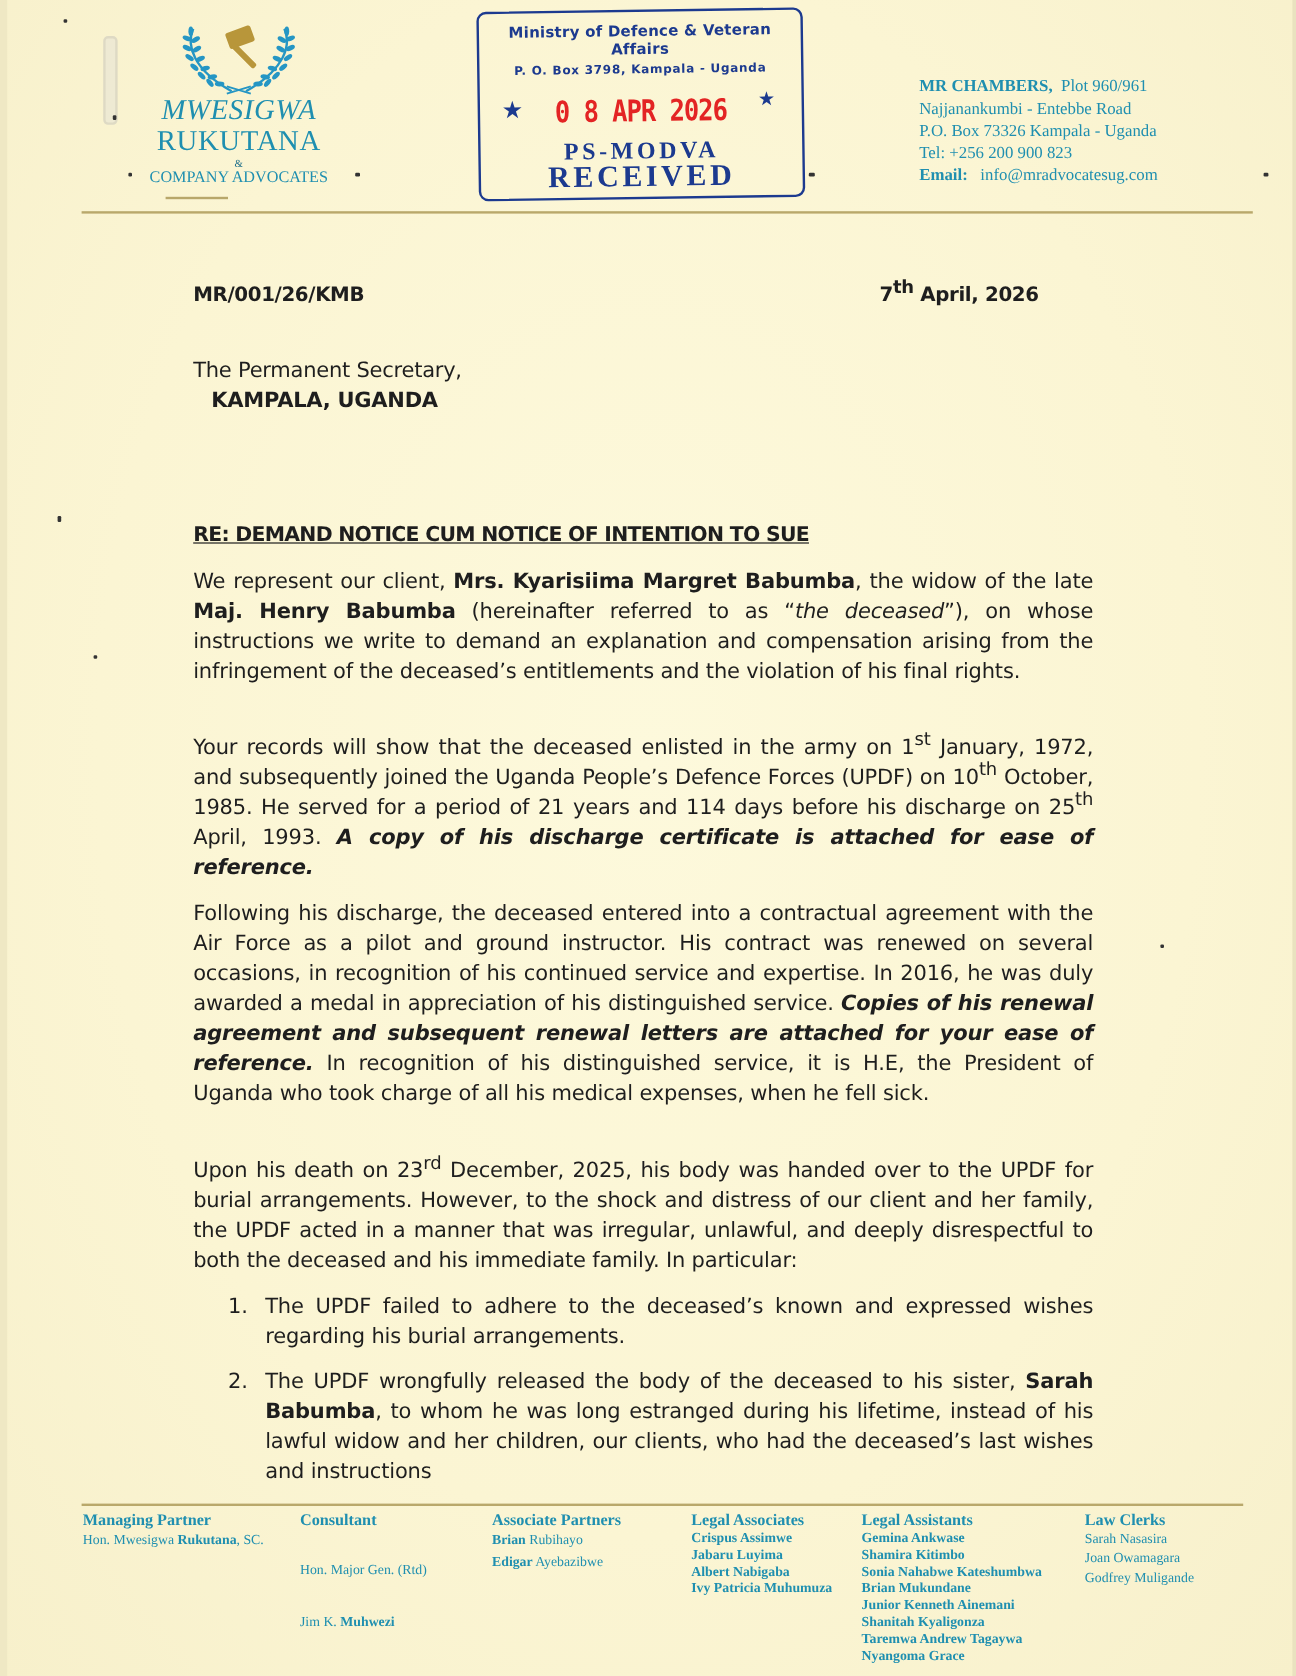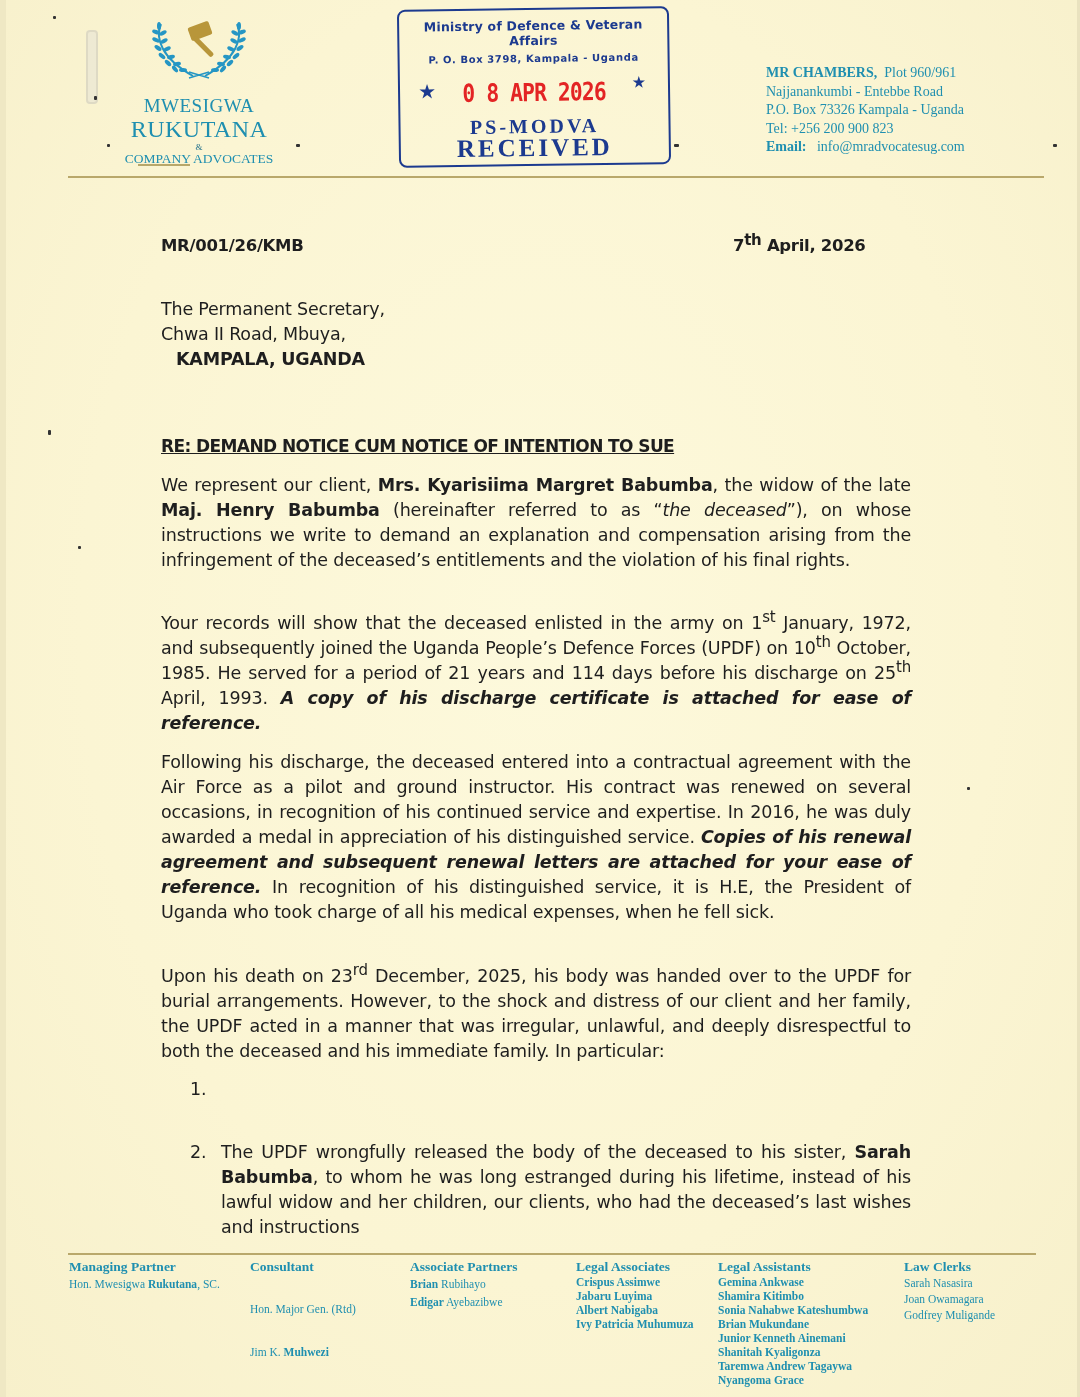--- a/index.html
+++ b/index.html
@@ -16,21 +16,21 @@
   }
   .left-edge { position:absolute; left:0; top:0; width:6px; height:1397px; background:#efe8c4; }
   .right-edge { position:absolute; right:0; top:0; width:3px; height:1397px; background:#e9e2bf; }
 
   
   .logo { position:absolute; left:106px; top:18px; width:186px; text-align:center; }
   .logo svg { display:block; margin:0 auto; }
   .logo .firm1, .logo .firm2 {
     font-family: "Liberation Serif", serif; color:#1f8fb0; line-height:1;
   }
-  .logo .firm1 { font-size:19px; margin-top:16px; letter-spacing:0.5px; }
+  .logo .firm1 { font-size:24px; letter-spacing:0.5px;font-style:italic; }
   .logo .firm2 { font-size:24px; margin-top:2px; letter-spacing:0.5px; }
   .logo .amp { font-family:"Liberation Serif", serif; font-size:9px; color:#1f6f8a; line-height:1; margin-top:2px;}
   .logo .firm3 { font-family:"Liberation Serif", serif; font-size:13.5px; color:#1f8fb0; line-height:1; margin-top:0px; }
   .logo-underline { position:absolute; left:138px; top:164px; width:52px; height:2px; background:#b8a76a; }
 
   .speck { position:absolute; width:4px; height:3px; background:#333; border-radius:1px; }
 
   
   .staple { position:absolute; left:86px; top:30px; width:8px; height:70px; border:2px solid #d8d4c2; border-radius:4px; background:#ece8d4; opacity:.8; }
 
@@ -177,36 +177,35 @@
   <div><b>Email:</b>&nbsp;&nbsp; <span>info@mradvocatesug.com</span></div>
 </div>
 
 <div class="header-rule"></div>
 
 <div class="ref">MR/001/26/KMB</div>
 <div class="date"><span>7</span><sup>th</sup><span> April, 2026</span></div>
 
 <div class="addressee">
   <div>The Permanent Secretary,</div>
-  <div>Chwa II Road, Mbuya,</div>
   <div class="city">KAMPALA, UGANDA</div>
 </div>
 
 <div class="subject">RE: DEMAND NOTICE CUM NOTICE OF INTENTION TO SUE</div>
 
 <div class="body p1"><span>We represent our client, </span><b>Mrs. Kyarisiima Margret Babumba</b><span>, the widow of the late </span><b>Maj. Henry Babumba</b><span> (hereinafter referred to as “</span><i>the deceased</i><span>”), on whose instructions we write to demand an explanation and compensation arising from the infringement of the deceased’s entitlements and the violation of his final rights.</span></div>
 
 <div class="body p2"><span>Your records will show that the deceased enlisted in the army on 1</span><sup>st</sup><span> January, 1972, and subsequently joined the Uganda People’s Defence Forces (UPDF) on 10</span><sup>th</sup><span> October, 1985. He served for a period of 21 years and 114 days before his discharge on 25</span><sup>th</sup><span> April, 1993. </span><span class="bi">A copy of his discharge certificate is attached for ease of reference.</span></div>
 
 <div class="body p3"><span>Following his discharge, the deceased entered into a contractual agreement with the Air Force as a pilot and ground instructor. His contract was renewed on several occasions, in recognition of his continued service and expertise. In 2016, he was duly awarded a medal in appreciation of his distinguished service. </span><span class="bi">Copies of his renewal agreement and subsequent renewal letters are attached for your ease of reference.</span><span> In recognition of his distinguished service, it is  H.E, the President of Uganda who took charge of all his medical expenses, when he fell sick.</span></div>
 
 <div class="body p4"><span>Upon his death on 23</span><sup>rd</sup><span> December, 2025, his body was handed over to the UPDF for burial arrangements. However, to the shock and distress of our client and her family, the UPDF acted in a manner that was irregular, unlawful, and deeply disrespectful to both the deceased and his immediate family. In particular:</span></div>
 
 <div class="list l1">
-  <div class="item"><span class="num">1.</span></div>
+  <div class="item"><span class="num">1.</span><span>The UPDF failed to adhere to the deceased’s known and expressed wishes regarding his burial arrangements.</span></div>
 </div>
 <div class="list l2">
   <div class="item"><span class="num">2.</span><span>The UPDF wrongfully released the body of the deceased to his sister, </span><b>Sarah Babumba</b><span>, to whom he was long estranged during his lifetime, instead of his lawful widow and her children, our clients, who had the deceased’s last wishes and instructions</span></div>
 </div>
 
 <div class="footer-rule"></div>
 
 <div class="fcol partners" style="left:69px;">
   <div class="fh">Managing Partner</div>
   <div class="fn"><span>Hon. Mwesigwa </span><b>Rukutana</b><span>, SC.</span></div>

